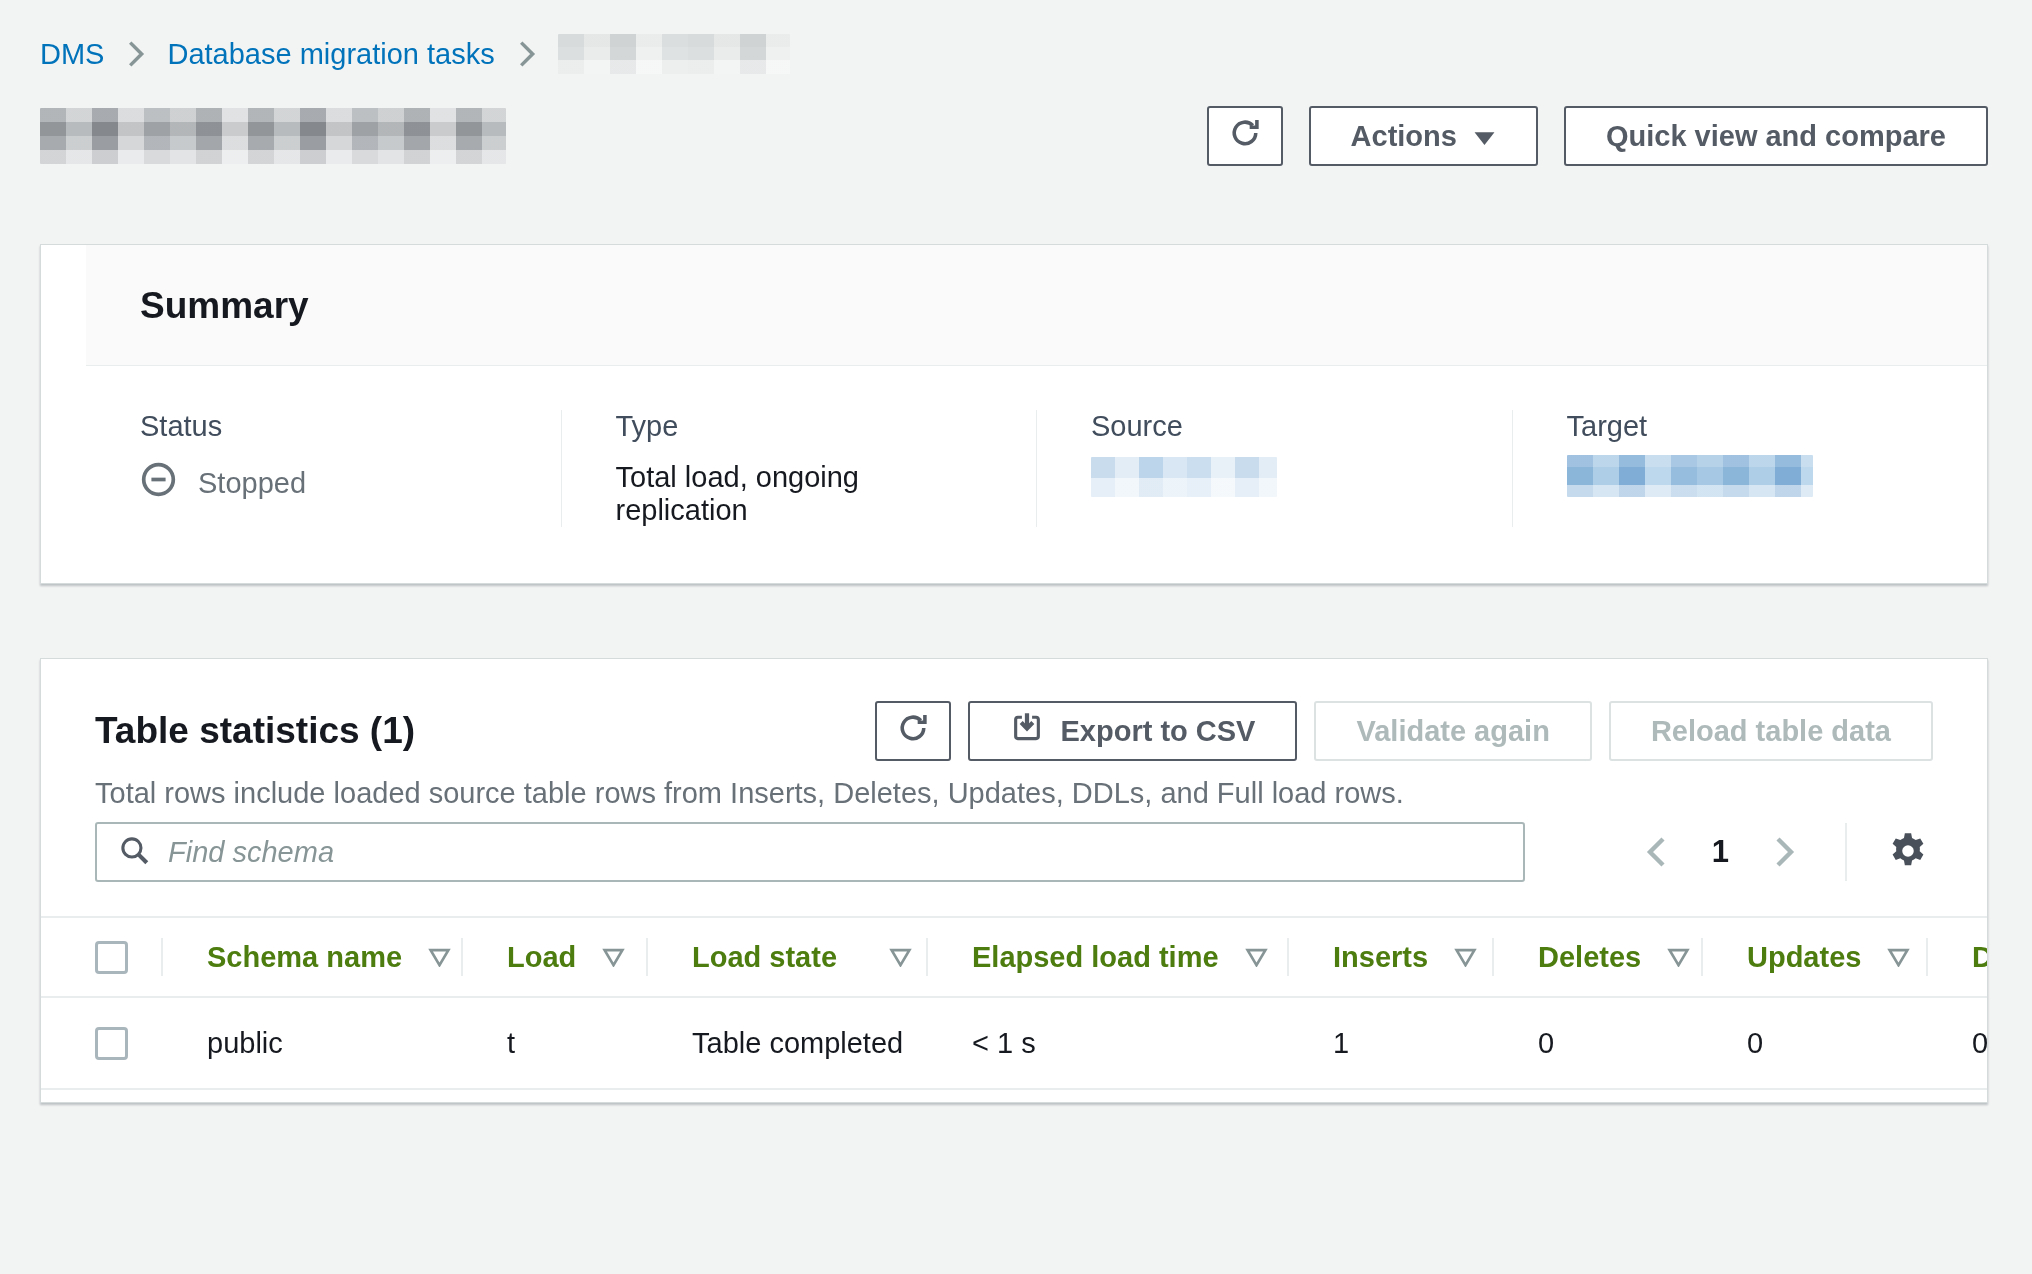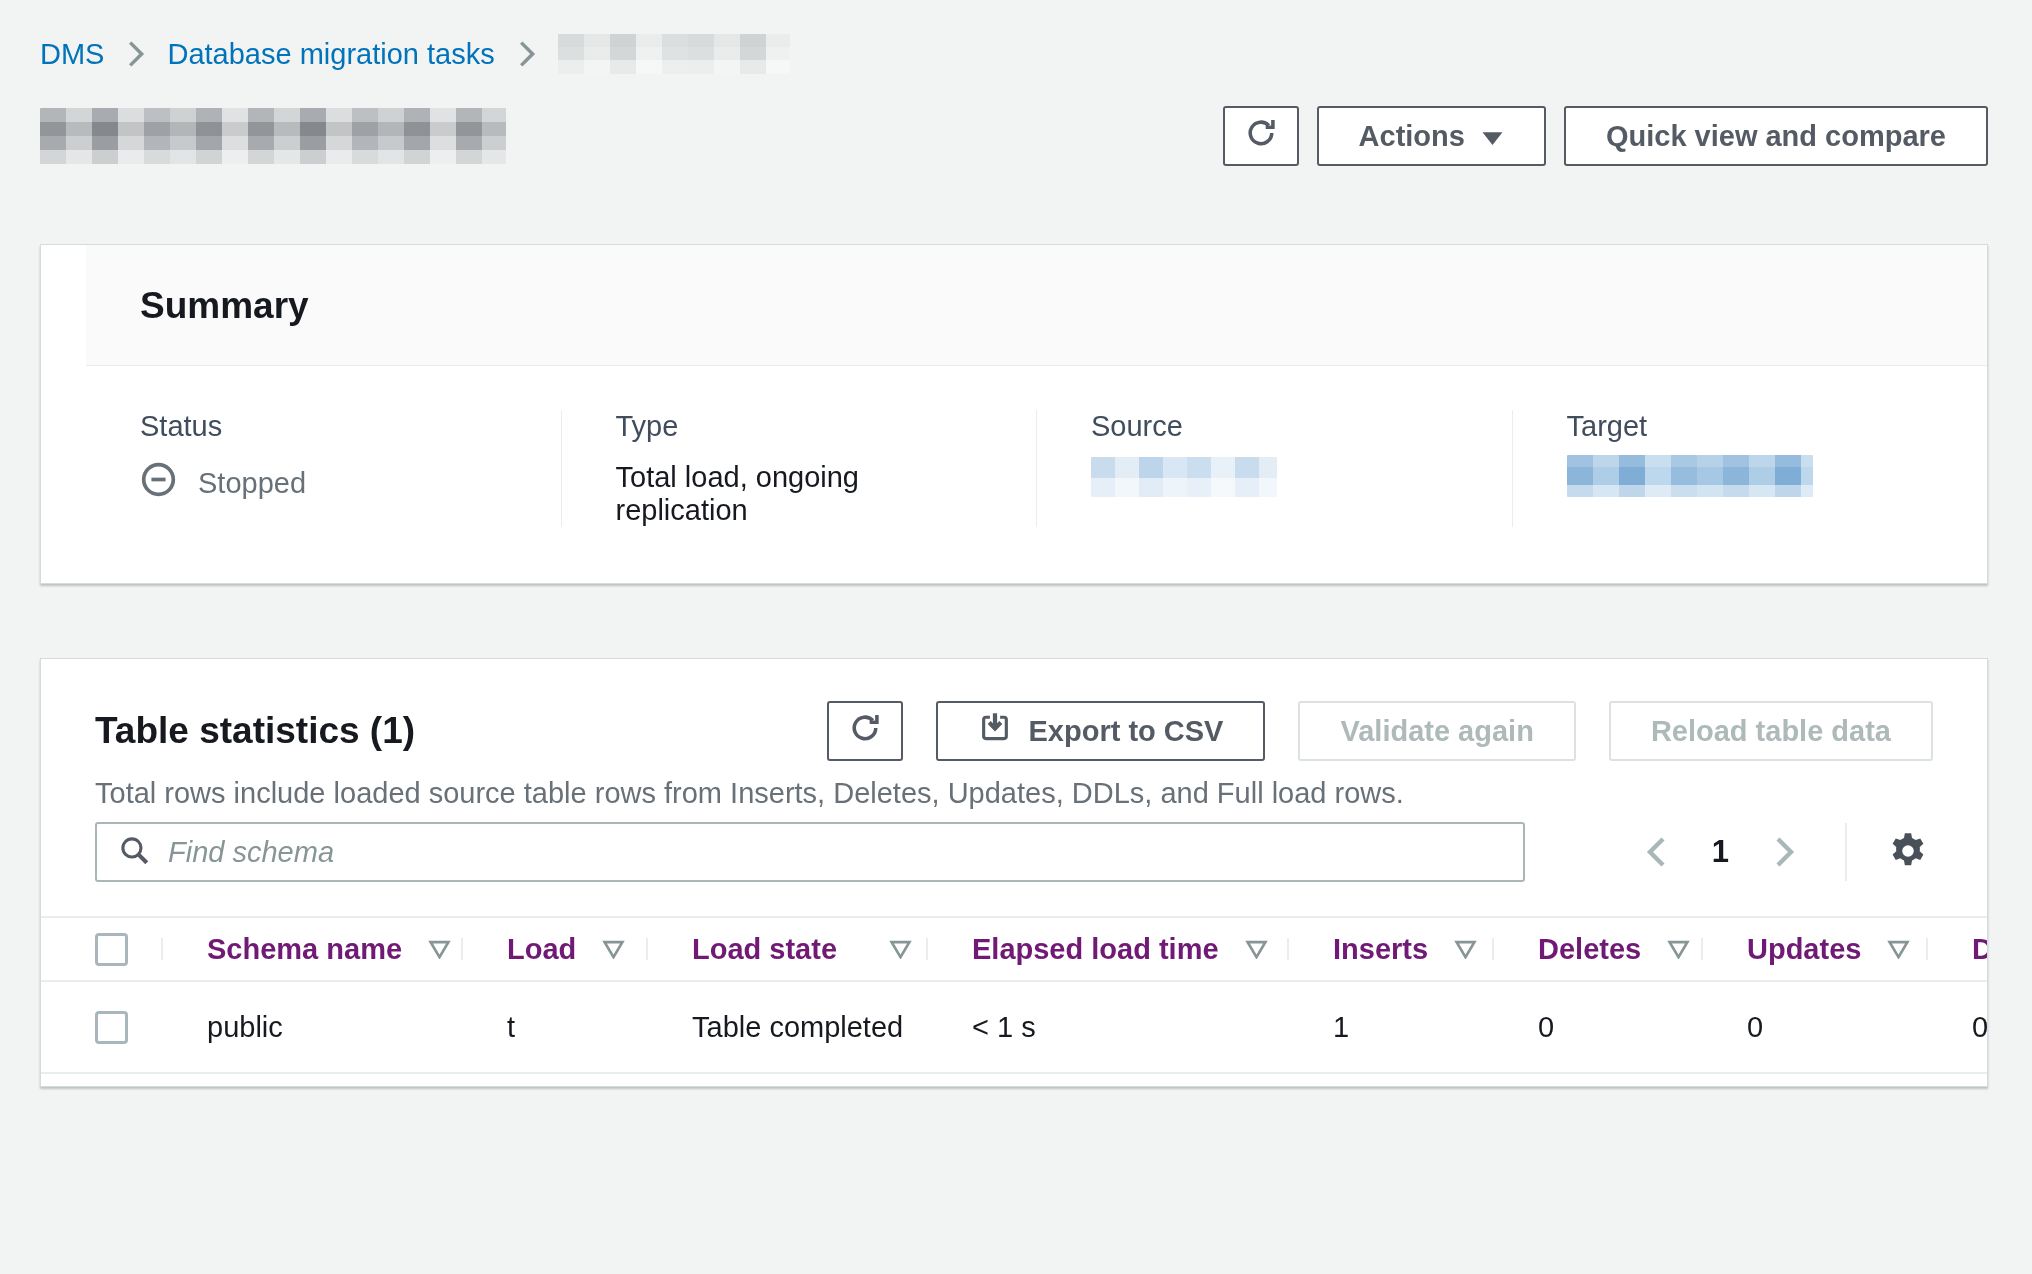--- a/index.html
+++ b/index.html
@@ -25,21 +25,21 @@
   }
 
   
   .title-row { display: flex; justify-content: space-between; align-items: center; margin-top: 32px; }
   .redact-title {
     width: 466px; height: 56px;
     background:
       repeating-linear-gradient(0deg, rgba(255,255,255,.55) 0 14px, rgba(255,255,255,.1) 14px 28px, rgba(0,0,0,.07) 28px 42px, rgba(255,255,255,.22) 42px 56px),
       repeating-linear-gradient(90deg, #9da1a5 0 26px, #c6c9cb 26px 52px, #8f9398 52px 78px, #d1d3d5 78px 104px, #aaaeb2 104px 130px, #c1c4c6 130px 156px, #999da1 156px 182px, #d8dadb 182px 208px);
   }
-  .header-buttons { display: flex; gap: 18px; align-items: center; }
+  .header-buttons { display: flex; gap: 26px; align-items: center; }
   .btn {
     display: inline-flex; align-items: center; justify-content: center; gap: 16px;
     height: 60px; padding: 0 40px;
     background: #fff; border: 2px solid #545b64; border-radius: 3px;
     color: #545b64; font-size: 29px; font-weight: 700;
     font-family: "Liberation Sans", sans-serif; cursor: pointer; white-space: nowrap;
   }
   .btn.icon-only { width: 76px; padding: 0; }
   .btn.disabled { color: #aeb9ba; border-color: #dce1e1; cursor: default; }
   .btn svg { flex: none; }
@@ -85,21 +85,21 @@
   }
   .tab.active { color: #ec7211; }
   .tab.active::after {
     content: ""; position: absolute; left: 0; right: 0; bottom: -2px; height: 7px; background: #16191f;
   }
 
   
   .table-card { margin-top: 74px; overflow: hidden; }
   .tc-header { padding: 42px 54px 0; }
   .tc-title-row { display: flex; justify-content: space-between; align-items: center; }
-  .tc-buttons { display: flex; gap: 33px; align-items: center; }
+  .tc-buttons { display: flex; gap: 17px; align-items: center; }
   .tc-desc { margin-top: 16px; font-size: 29px; color: #687078; }
 
   .tc-search-row { display: flex; align-items: center; margin-top: 12px; padding-bottom: 34px; }
   .search-box {
     width: 1430px; height: 60px; background: #fff;
     border: 2px solid #aab7b8; border-radius: 3px;
     display: flex; align-items: center; gap: 18px; padding: 0 22px;
   }
   .search-box input {
     border: none; outline: none; width: 100%; font-size: 29px;
@@ -117,21 +117,21 @@
   col.c-check  { width: 122px; }
   col.c-schema { width: 300px; }
   col.c-table  { width: 185px; }
   col.c-load   { width: 280px; }
   col.c-elapsed{ width: 361px; }
   col.c-ins    { width: 205px; }
   col.c-del    { width: 209px; }
   col.c-upd    { width: 225px; }
   col.c-ddl    { width: 60px; }
   thead th {
-    height: 64px; text-align: left; font-size: 29px; font-weight: 700; color: #701a75;
+    height: 80px; text-align: left; font-size: 29px; font-weight: 700; color: #4d7c0f;
     border-top: 2px solid #eaeded; border-bottom: 2px solid #eaeded;
     padding: 0 0 0 44px; position: relative; background: #fff; white-space: nowrap; overflow: hidden;
   }
   thead th.divider::after {
     content: ""; position: absolute; right: 0; top: 20px; bottom: 20px; width: 2px; background: #eaeded;
   }
   tbody td {
     height: 92px; font-size: 29px; color: #16191f; padding: 0 0 0 44px;
     border-bottom: 2px solid #eaeded; background: #fff; white-space: nowrap; overflow: hidden;
   }

